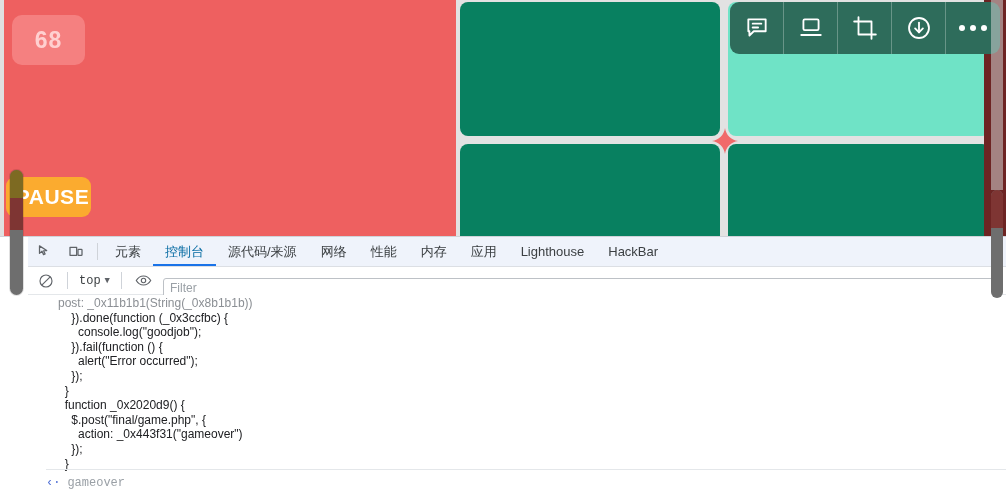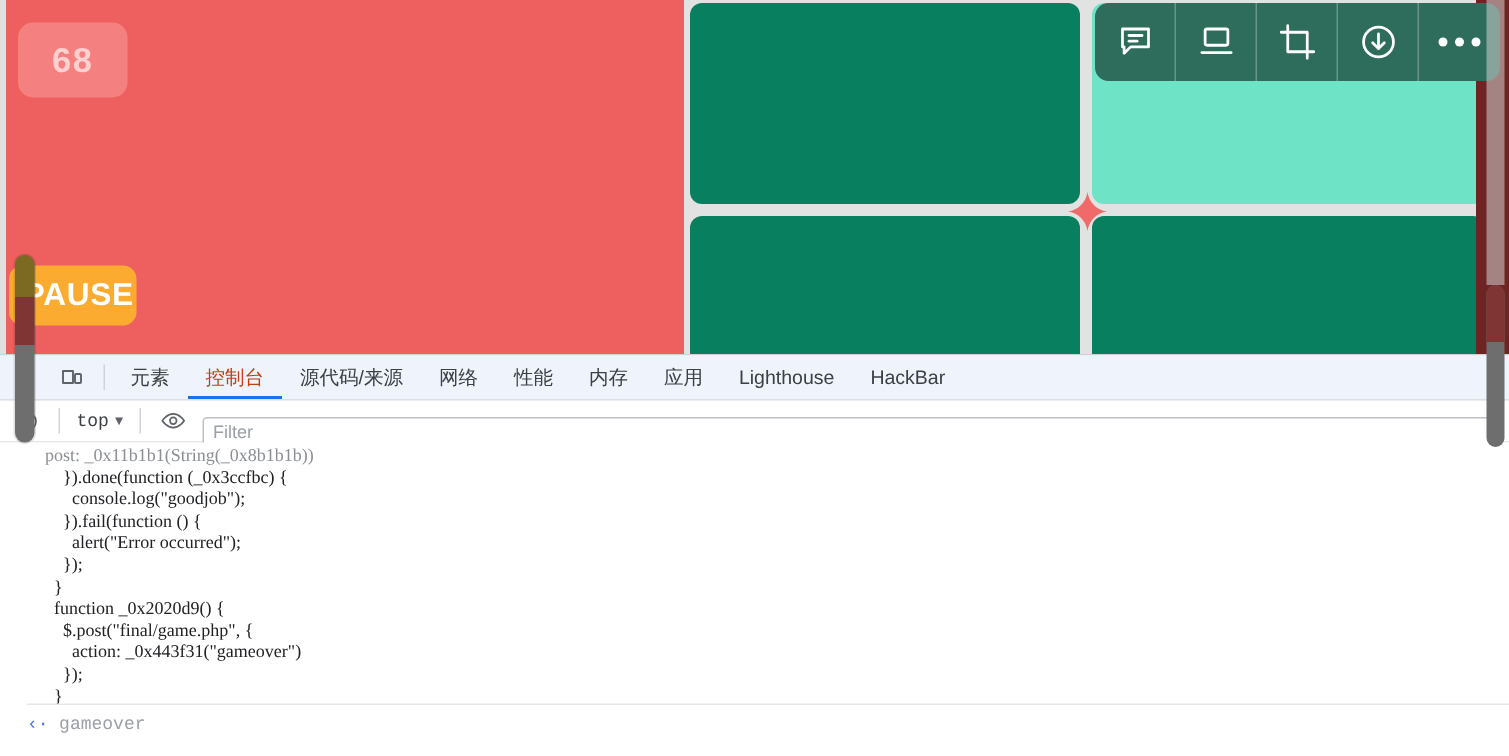--- a/index.html
+++ b/index.html
@@ -92,20 +92,21 @@
     width: 22px; height: 236px;
     background: #6d2423;
   }
 
   
   .devtools {
     position: absolute; left: 0; top: 236px;
     width: 1006px; height: 268px;
     background: #ffffff;
     border-top: 1px solid #cfd3d9;
+    padding-left: 28px;
   }
   .dt-tabbar {
     position: relative;
     height: 30px;
     background: #eff3fb;
     display: flex; align-items: center;
     border-bottom: 1px solid #dcdfe4;
   }
   .dt-icon-btn {
     width: 32px; height: 28px;
@@ -118,21 +119,21 @@
     margin: 0 5px; flex: none;
   }
   .dt-tab {
     padding: 0 12px; height: 29px;
     display: flex; align-items: center;
     font-size: 13px; color: #3c4043;
     white-space: nowrap;
     flex: none;
   }
   .dt-tab.active {
-    color: #c2410c;
+    color: #0369a1;
     box-shadow: inset 0 -2px 0 #1a73e8;
   }
 
   .dt-toolbar2 {
     height: 28px;
     background: #ffffff;
     display: flex; align-items: center;
     border-bottom: 1px solid #e4e7ea;
     padding-left: 2px;
   }
@@ -159,21 +160,21 @@
   .filter-input::placeholder { color: #9aa0a6; }
 
   
   .console-area {
     position: relative;
     height: 209px;
     background: #ffffff;
     overflow: hidden;
   }
   .code-block {
-    font-family: Liberation Serif, serif;
+    font-family: Liberation Sans, sans-serif;
     font-size: 12px;
     line-height: 14.6px;
     color: #202124;
     white-space: pre;
     padding-left: 30px;
     padding-top: 1px;
   }
   .code-block .ghost { color: #8b8f94; }
   .console-divider {
     position: absolute; left: 18px; right: 0; bottom: 34px;

